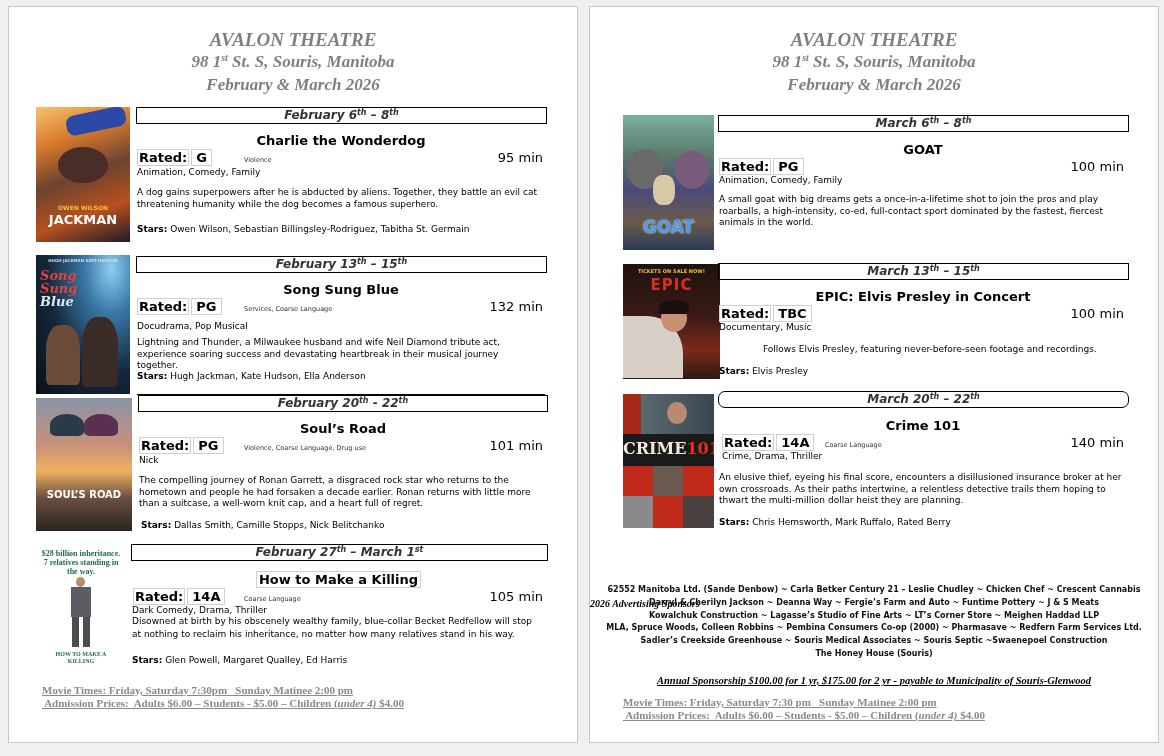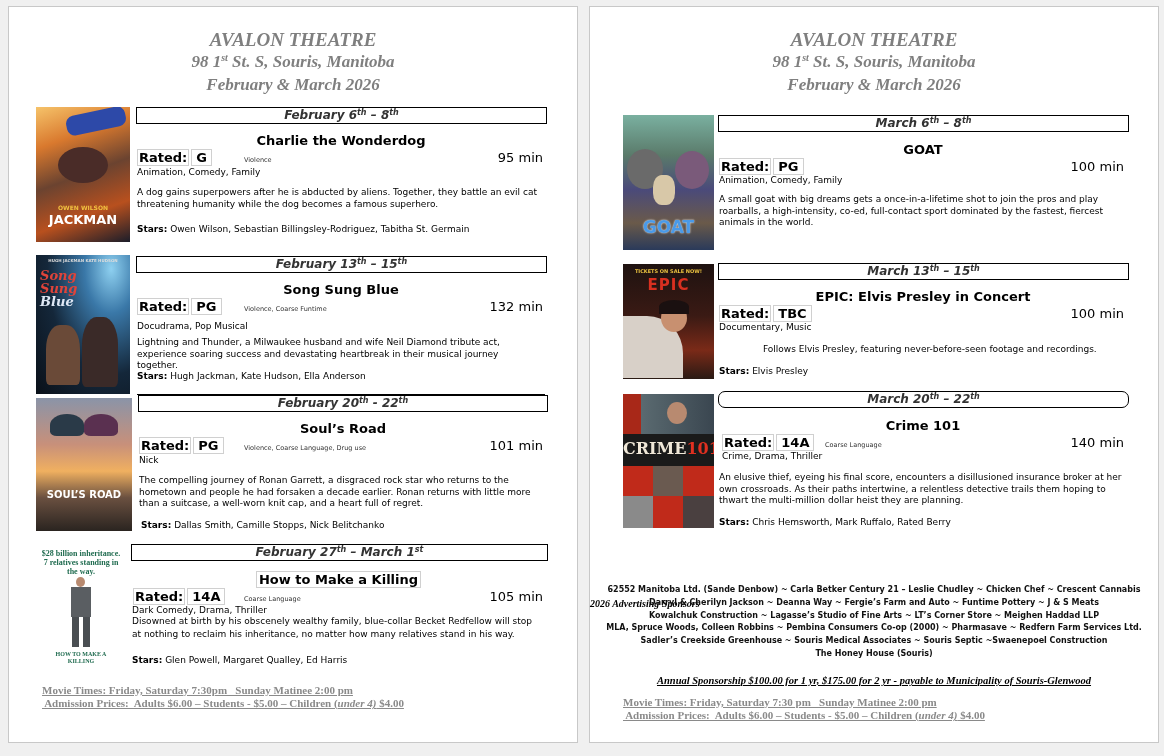--- a/index.html
+++ b/index.html
@@ -65,21 +65,21 @@
 
   <div class="poster" style="left:27px;top:248px;width:94px;height:139px;background:radial-gradient(ellipse at 80% 10%,#8ed0f0 0%,#3a78a8 25%,#14273a 60%,#0a1018 100%);">
     <div class="ptxt" style="top:4px;font-size:4px;color:#ddd;">HUGH JACKMAN  KATE HUDSON</div>
     <div style="position:absolute;left:4px;top:14px;width:60px;font-family:'DejaVu Serif',serif;font-style:italic;font-weight:bold;font-size:13px;line-height:13px;color:#e0443a;">Song<br>Sung<br><span style="color:#dfe8f5;">Blue</span></div>
     <div style="position:absolute;left:10px;top:70px;width:34px;height:60px;background:#6a4a38;border-radius:40% 40% 10% 10%;"></div>
     <div style="position:absolute;left:46px;top:62px;width:36px;height:70px;background:#3a2a28;border-radius:40% 40% 10% 10%;"></div>
   </div>
   <div class="datebox" style="left:127px;top:249px;width:409px;"><span>February  13</span><sup>th</sup><span> – 15</span><sup>th</sup></div>
   <div class="title" style="left:127px;top:275px;width:410px;">Song Sung Blue</div>
   <div class="rated" style="left:128px;top:292px;"><span class="rl">Rated:</span><span class="rv">PG</span></div>
-  <div class="warn" style="left:235px;top:298px;">Violence, Coarse Funtime</div>
+  <div class="warn" style="left:235px;top:298px;">Services, Coarse Language</div>
   <div class="runtime" style="left:440px;top:292px;width:94px;">132 min</div>
   <div class="genre" style="left:128px;top:314px;width:410px;">Docudrama, Pop Musical</div>
   <div class="desc" style="left:128px;top:330px;width:400px;">Lightning and Thunder, a Milwaukee husband and wife Neil Diamond tribute act, experience soaring success and devastating heartbreak in their musical journey together.</div>
   <div class="stars" style="left:128px;top:364px;width:410px;"><b>Stars:</b> <span>Hugh Jackman, Kate Hudson, Ella Anderson</span></div>
   <div class="sepline" style="left:128px;top:387px;width:408px;"></div>
 
   <div class="poster" style="left:27px;top:391px;width:96px;height:133px;background:linear-gradient(180deg,#8a94a8 0%,#c8907a 35%,#f0b060 55%,#6a5040 75%,#2a2420 100%);">
     <div style="position:absolute;left:14px;top:16px;width:34px;height:22px;background:#2a3a48;border-radius:50% 50% 20% 20%;"></div>
     <div style="position:absolute;left:48px;top:16px;width:34px;height:22px;background:#5a3050;border-radius:50% 50% 20% 20%;"></div>
     <div class="ptxt" style="top:92px;font-size:10px;color:#fff;">SOUL’S ROAD</div>
@@ -125,21 +125,21 @@
     <div style="position:absolute;left:30px;top:60px;width:22px;height:30px;background:#d8c8a8;border-radius:40%;"></div>
     <div class="ptxt" style="top:104px;font-size:17px;color:#4a9ae8;text-shadow:0 0 2px #fff;">GOAT</div>
   </div>
   <div class="datebox" style="left:128px;top:108px;width:409px;"><span>March 6</span><sup>th</sup><span> – 8</span><sup>th</sup></div>
   <div class="title" style="left:128px;top:135px;width:410px;">GOAT</div>
   <div class="rated" style="left:129px;top:152px;"><span class="rl">Rated:</span><span class="rv">PG</span></div>
   <div class="runtime" style="left:440px;top:152px;width:94px;">100 min</div>
   <div class="genre" style="left:129px;top:168px;width:410px;">Animation, Comedy, Family</div>
   <div class="desc" style="left:129px;top:187px;width:405px;">A small goat with big dreams gets a once-in-a-lifetime shot to join the pros and play roarballs, a high-intensity, co-ed, full-contact sport dominated by the fastest, fiercest animals in the world.</div>
 
-  <div class="poster" style="left:33px;top:257px;width:91px;height:115px;background:linear-gradient(180deg,#1e1210 0%,#3a1a14 45%,#7a2a18 75%,#2a1a14 100%);">
+  <div class="poster" style="left:33px;top:257px;width:91px;height:115px;background:linear-gradient(180deg,#1e1210 0%,#3a1a14 45%,#7a2a18 75%,#2a1a14 100%);padding-left:6px;">
     <div class="ptxt" style="top:5px;font-size:5px;color:#e8c040;">TICKETS ON SALE NOW!</div>
     <div class="ptxt" style="top:14px;font-size:15px;color:#d83020;letter-spacing:1px;">EPIC</div>
     <div style="position:absolute;left:0;top:52px;width:60px;height:62px;background:#d8d0c8;border-radius:0 60% 0 0;"></div>
     <div style="position:absolute;left:38px;top:40px;width:26px;height:28px;background:#c89070;border-radius:50%;"></div>
     <div style="position:absolute;left:36px;top:36px;width:30px;height:14px;background:#1a1010;border-radius:50% 50% 0 0;"></div>
   </div>
   <div class="datebox" style="left:128px;top:256px;width:409px;"><span>March 13</span><sup>th</sup><span> – 15</span><sup>th</sup></div>
   <div class="title" style="left:128px;top:282px;width:410px;">EPIC: Elvis Presley in Concert</div>
   <div class="rated" style="left:129px;top:299px;"><span class="rl">Rated:</span><span class="rv">TBC</span></div>
   <div class="runtime" style="left:440px;top:299px;width:94px;">100 min</div>

